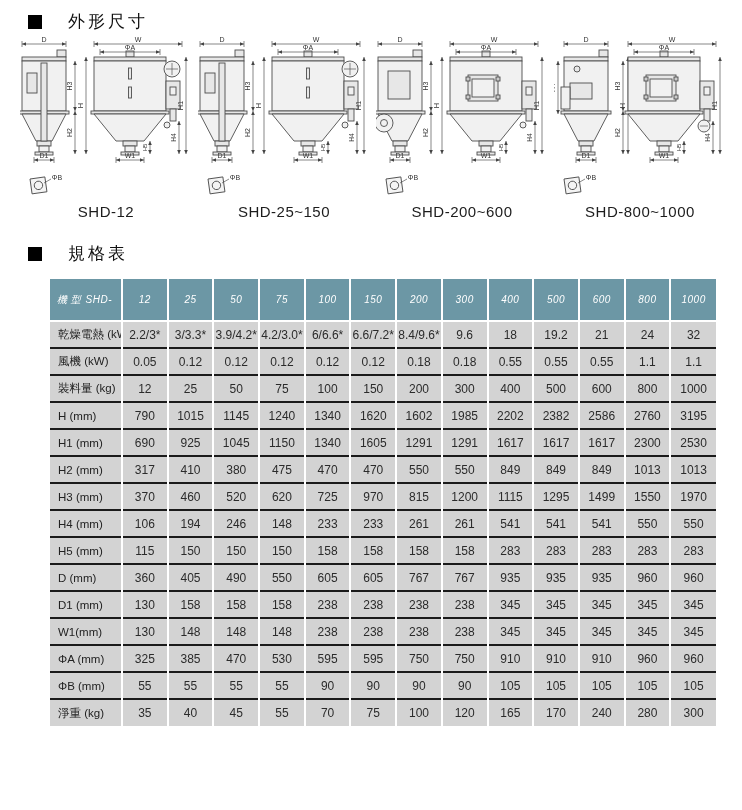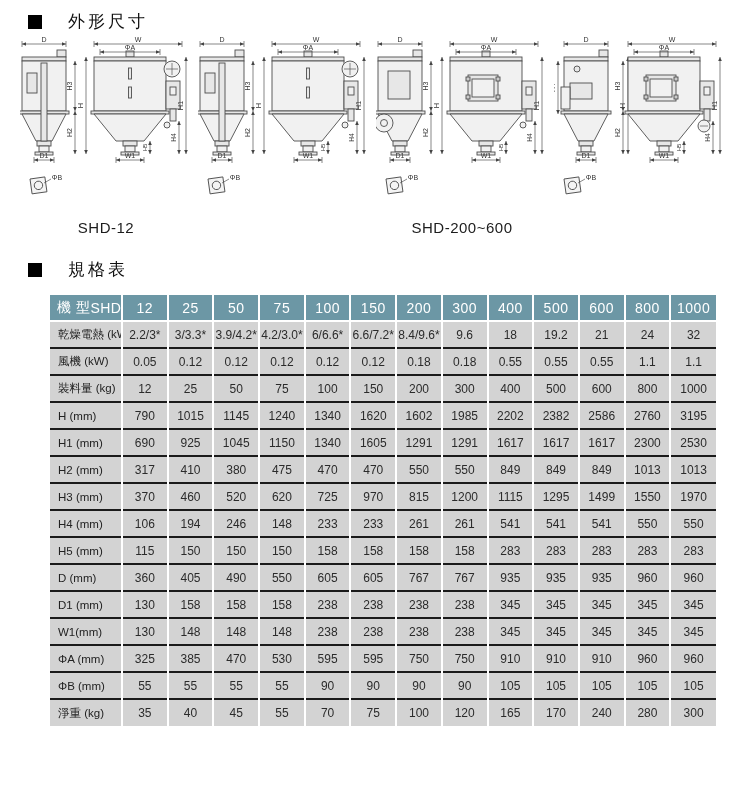--- a/index.html
+++ b/index.html
@@ -14,30 +14,30 @@
     width:742px;height:810px;background:#ffffff;overflow:hidden;position:relative;
     font-family:"Liberation Sans", sans-serif;color:#222;
   }
   .section-title{display:flex;align-items:center;gap:26px;margin:10px 0 0 28px;}
   .title-square{width:14px;height:14px;background:#000;flex:0 0 auto;}
   .title-text{font-size:17px;font-weight:normal;letter-spacing:3px;color:#101010;}
 
   .figures-row{display:flex;gap:6px;padding-left:20px;margin-top:4px;}
   .figure{width:172px;text-align:center;}
   .figure svg{display:block;font-family:"Liberation Sans",sans-serif;}
-  .figure-label{font-size:15px;color:#1c1c1c;letter-spacing:0.5px;margin-top:18px;}
+  .figure-label{font-size:15px;color:#1c1c1c;letter-spacing:0.5px;margin-top:2px;}
 
   .spec-wrap{margin:14px 0 0 50px;}
   table.spec{border-collapse:collapse;table-layout:fixed;width:666px;}
   table.spec th,table.spec td{
     height:27px;text-align:center;font-size:12px;font-weight:400;color:#2b2b2b;
     padding:0 1px;overflow:hidden;white-space:nowrap;background:var(--cell-bg);
   }
   table.spec thead th{
-    background:var(--header-bg);color:#ffffff;font-size:14px;height:26px;letter-spacing:0.5px;
+    background:var(--header-bg);color:#ffffff;font-size:10px;height:42px;letter-spacing:0.5px;font-style:italic;
   }
   table.spec tbody th{
     text-align:left;padding-left:8px;font-size:11.5px;color:#222;
   }
   table.spec tr > *:not(:first-child){border-left:2px solid #ffffff;}
   table.spec tbody tr:first-child > *{border-top:2px solid #ffffff;}
   table.spec tbody tr:not(:first-child) > *{border-top:2.5px solid var(--row-line);}
   .model-head{display:flex;justify-content:space-between;align-items:center;padding:0 8px 0 6px;}
 </style>
 </head>
@@ -232,20 +232,21 @@
           <g>
             <g transform="translate(10,142) rotate(-8)">
               <rect width="15" height="15" fill="#f4f4f4" stroke="#4D4D4D" stroke-width="0.9"></rect>
               <circle cx="7.5" cy="7.5" r="4.2" fill="none" stroke="#4D4D4D" stroke-width="0.9"></circle>
             </g>
             <line x1="24" y1="146" x2="31" y2="142" stroke="#555" stroke-width="0.7"></line>
             <text x="37" y="143" font-size="7" fill="#333" text-anchor="middle">ΦB</text>
           </g>
         </svg>
       </div>
+    <div class="figure-label">SHD-25~150</div>
   </div>
   <div class="figure">
     <div class="figure-drawing">
         <svg viewBox="0 0 172 164" width="172" height="164">
           <rect x="37" y="13" width="9" height="7" fill="#e7e7e7" stroke="#4D4D4D" stroke-width="0.9"></rect>
           <rect x="2" y="20" width="44" height="4" fill="#e7e7e7" stroke="#4D4D4D" stroke-width="0.9"></rect>
           <rect x="2" y="24" width="44" height="50" fill="#f1f1f1" stroke="#4D4D4D" stroke-width="0.9"></rect>
           <rect x="-1" y="74" width="50" height="3" fill="#e7e7e7" stroke="#4D4D4D" stroke-width="0.9"></rect>
           <polygon points="2,77 46,77 32,104 16,104" fill="#f1f1f1" stroke="#4D4D4D" stroke-width="0.9"></polygon>
           <rect x="17" y="104" width="14" height="5" fill="#e7e7e7" stroke="#4D4D4D" stroke-width="0.9"></rect>
@@ -432,20 +433,21 @@
           <g>
             <g transform="translate(10,142) rotate(-8)">
               <rect width="15" height="15" fill="#f4f4f4" stroke="#4D4D4D" stroke-width="0.9"></rect>
               <circle cx="7.5" cy="7.5" r="4.2" fill="none" stroke="#4D4D4D" stroke-width="0.9"></circle>
             </g>
             <line x1="24" y1="146" x2="31" y2="142" stroke="#555" stroke-width="0.7"></line>
             <text x="37" y="143" font-size="7" fill="#333" text-anchor="middle">ΦB</text>
           </g>
         </svg>
       </div>
+    <div class="figure-label">SHD-800~1000</div>
   </div>
 </div>
 
 <div class="section-title" style="margin-top:22px;">
   <div class="title-square"></div>
   <div class="title-text">規格表</div>
 </div>
 
 <div class="spec-wrap">
     <table class="spec">

